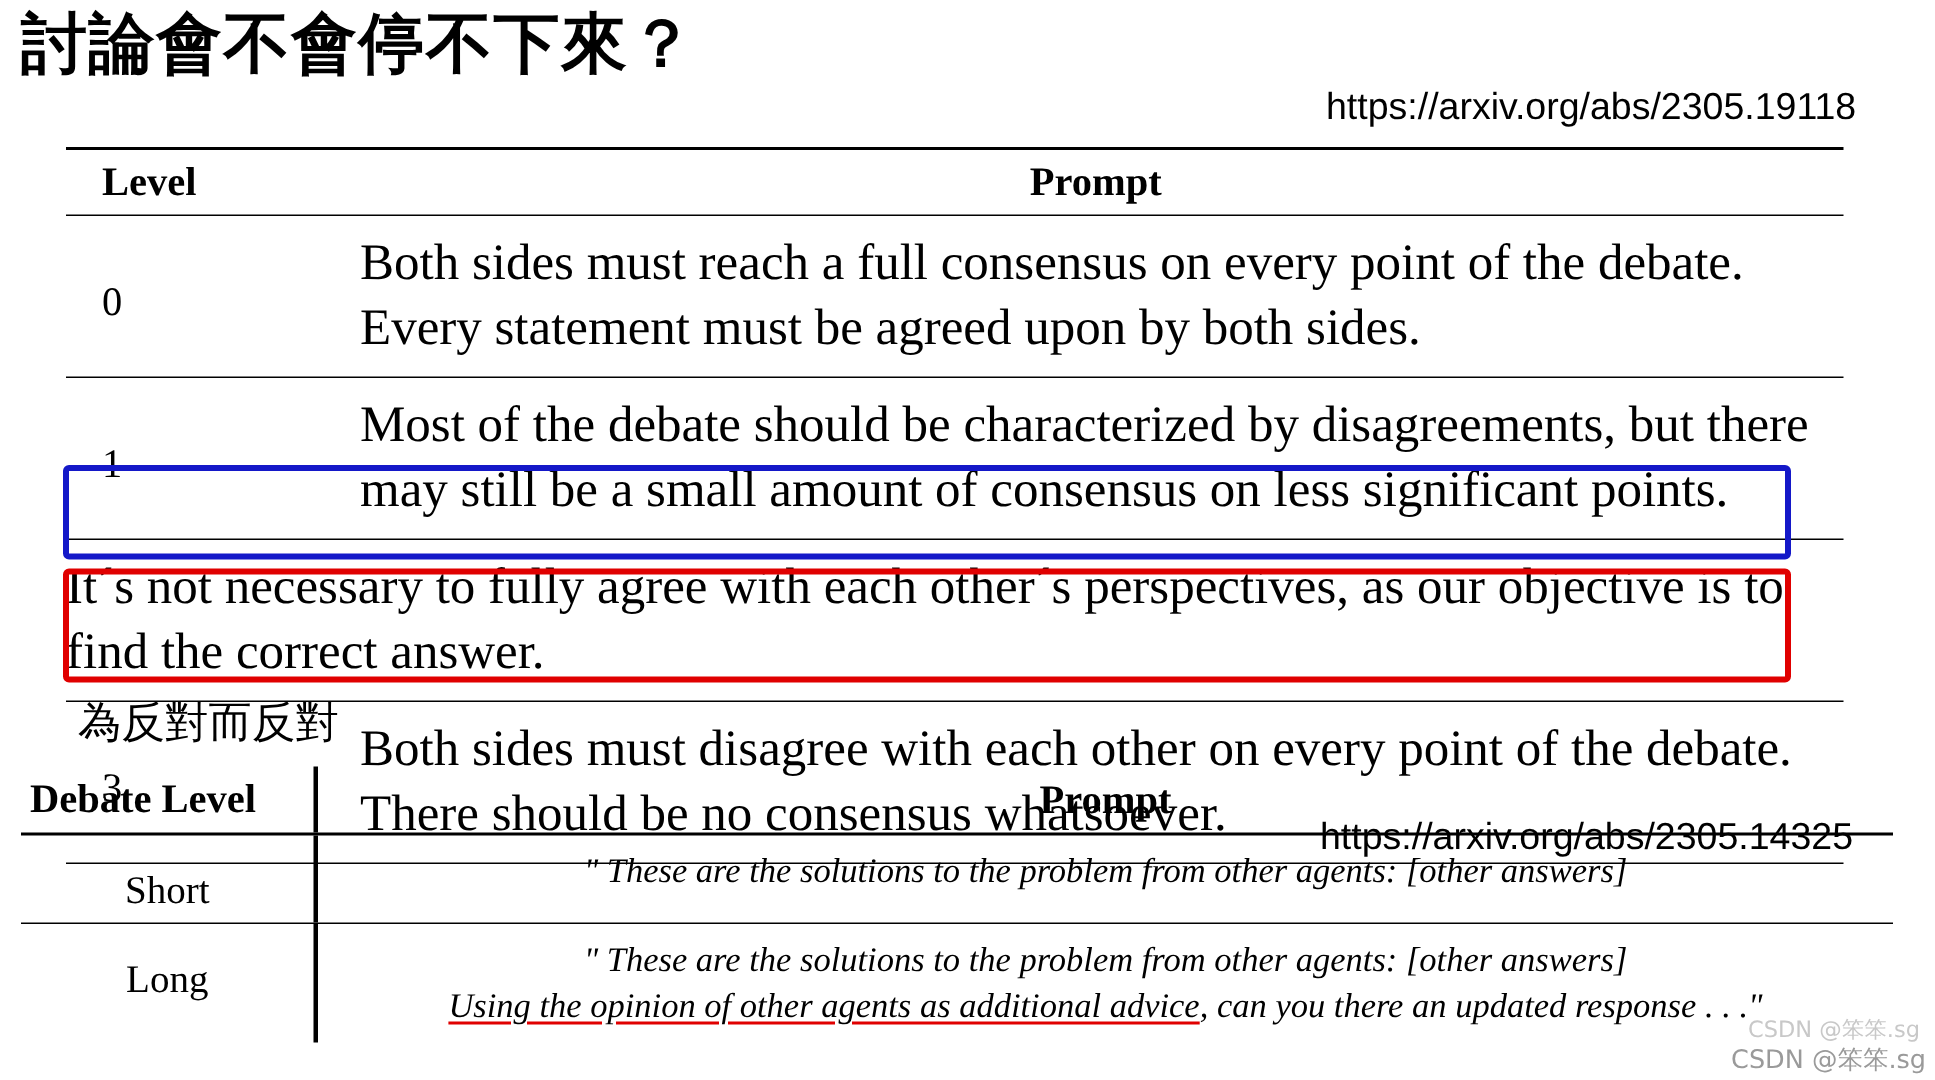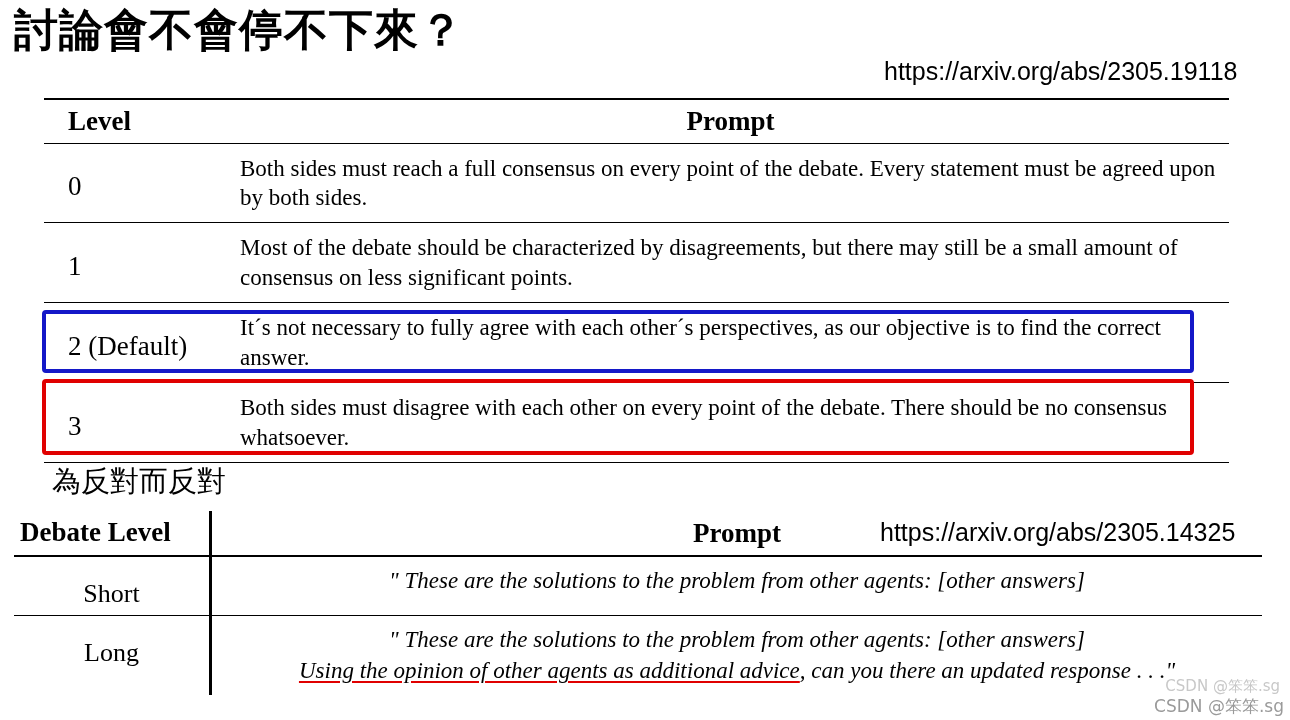--- a/index.html
+++ b/index.html
@@ -31,21 +31,21 @@
 
   
   .url {
     position: absolute;
     font-family: Liberation Sans, sans-serif;
     font-size: 25px;
     color: #000;
     white-space: nowrap;
   }
   .url-top { left: 884px; top: 57px; }
-  .url-mid { left: 880px; top: 518px; }
+  .url-mid { left: 880px; top: 544px; }
 
   
   .table1 {
     position: absolute;
     left: 44px;
     top: 98px;
     width: 1185px;
   }
   .t1-row {
     display: flex;
@@ -59,21 +59,21 @@
     width: 196px;
     flex: 0 0 196px;
     box-sizing: border-box;
     padding: 6px 0 6px 24px;
     font-size: 27px;
   }
   .t1-cell-prompt {
     flex: 1 1 auto;
     box-sizing: border-box;
     padding: 6px 8px 6px 0;
-    font-size: 23px;
+    font-size: 34px;
     line-height: 1.28;
   }
   .t1-head .t1-cell-level {
     font-weight: bold;
     font-size: 27px;
     padding-top: 4px;
     padding-bottom: 4px;
   }
   .t1-head .t1-cell-prompt {
     font-weight: bold;
@@ -222,21 +222,20 @@
     <div class="t1-cell-level">0</div>
     <div class="t1-cell-prompt">Both sides must reach a full consensus on every point of the debate.  Every statement must be agreed upon by both sides.</div>
   </div>
 
   <div class="t1-row t1-row-body t1-sep">
     <div class="t1-cell-level">1</div>
     <div class="t1-cell-prompt">Most of the debate should be characterized by disagreements, but there may still be a small amount of consensus on less significant points.</div>
   </div>
 
   <div class="t1-row t1-row-body t1-sep">
-    <div class="t1-cell-level">2 (Default)</div>
     <div class="t1-cell-prompt">It´s not necessary to fully agree with each other´s perspectives, as our objective is to find the correct answer.</div>
   </div>
 
   <div class="t1-row t1-row-body t1-sep">
     <div class="t1-cell-level">3</div>
     <div class="t1-cell-prompt">Both sides must disagree with each other on every point of the debate. There should be no consensus whatsoever.</div>
   </div>
 
 </div>
 

